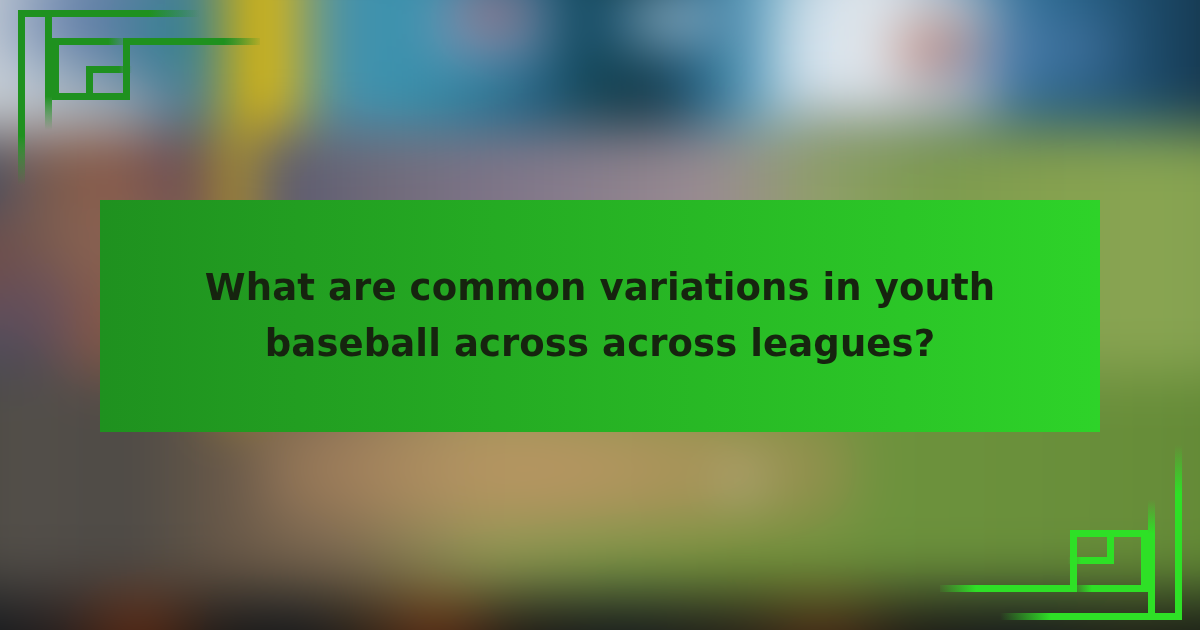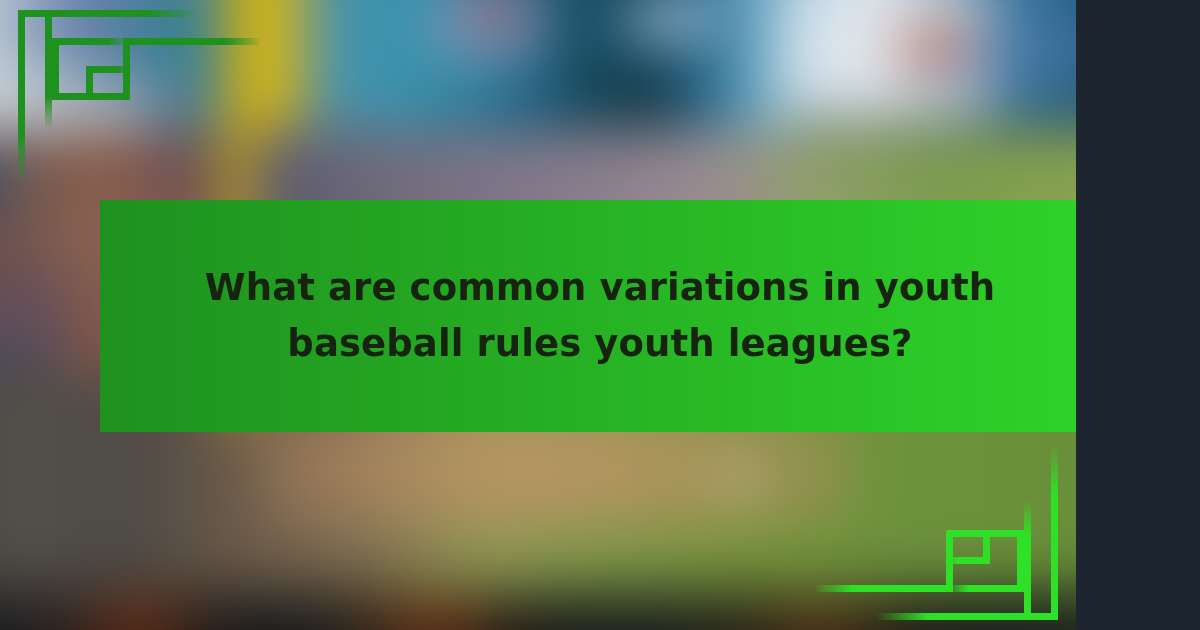--- a/index.html
+++ b/index.html
@@ -7,21 +7,21 @@
 
   html, body {
     width:1200px; height:630px;
     overflow:hidden;
     background:#1d2630;
     font-family:"DejaVu Sans", sans-serif;
   }
 
   #card {
     position:relative;
-    width:1076px; height:630px;
+    width:1200px; height:630px;
     overflow:hidden;
   }
 
   
   .bg-photo {
     position:absolute;
     left:-60px; top:-60px;
     width:1320px; height:750px;
     filter: blur(26px) saturate(1.05);
     transform: scale(1.06);
@@ -232,21 +232,21 @@
 
     <div class="bg-layer foul-pole"></div>
 
     <div class="bottom-crowd"></div>
     <div class="bottom-fade"></div>
   </div>
 
   <div id="banner" style="left: 100px; top: 200px; width: 1000px; height: 232px; background: linear-gradient(90deg, rgb(31, 145, 31) 0%, rgb(46, 211, 41) 100%);">
     <div id="question-text" style="color: rgb(22, 36, 15);">
       <span>What are common variations in youth</span><br>
-      <span>baseball rules youth leagues?</span>
+      <span>baseball across across leagues?</span>
     </div>
   </div>
 
   <svg class="corner corner-tl" viewBox="0 0 260 200">
     <defs>
       <linearGradient id="fadeH-tl" x1="0" y1="0" x2="1" y2="0">
         <stop offset="0" stop-color="#1f911f" stop-opacity="1"></stop>
         <stop offset="0.72" stop-color="#1f911f" stop-opacity="1"></stop>
         <stop offset="1" stop-color="#1f911f" stop-opacity="0"></stop>
       </linearGradient>

